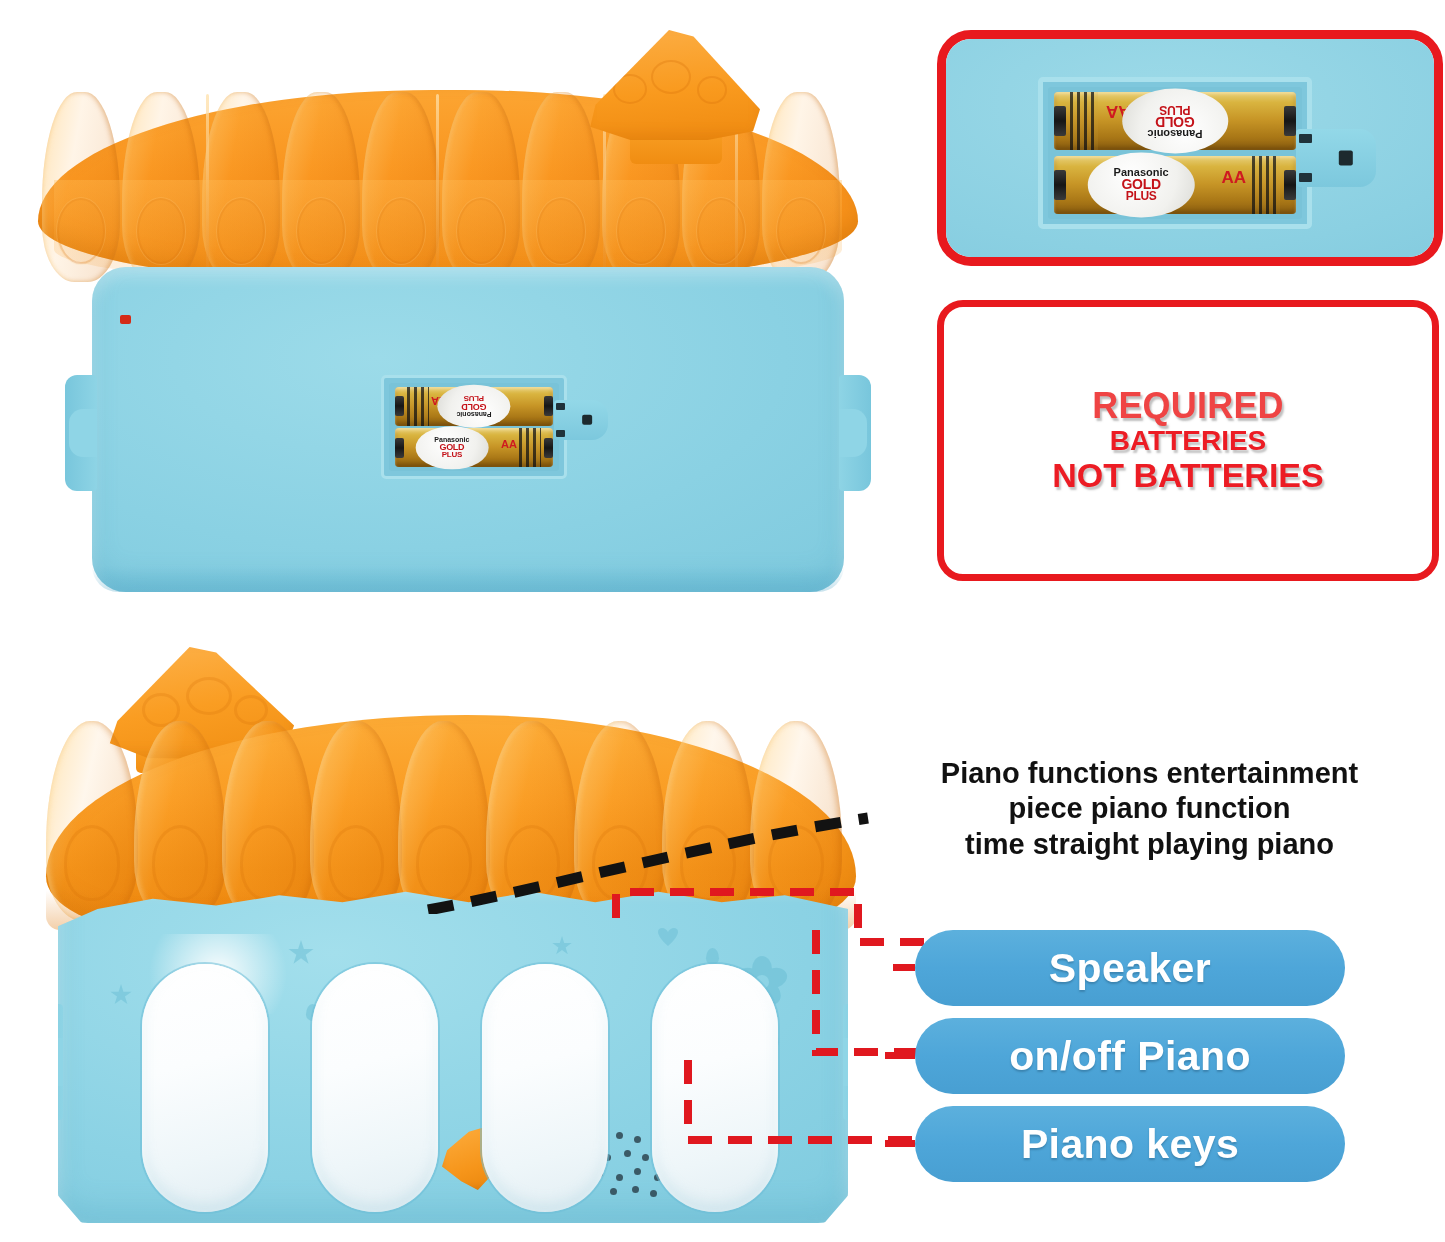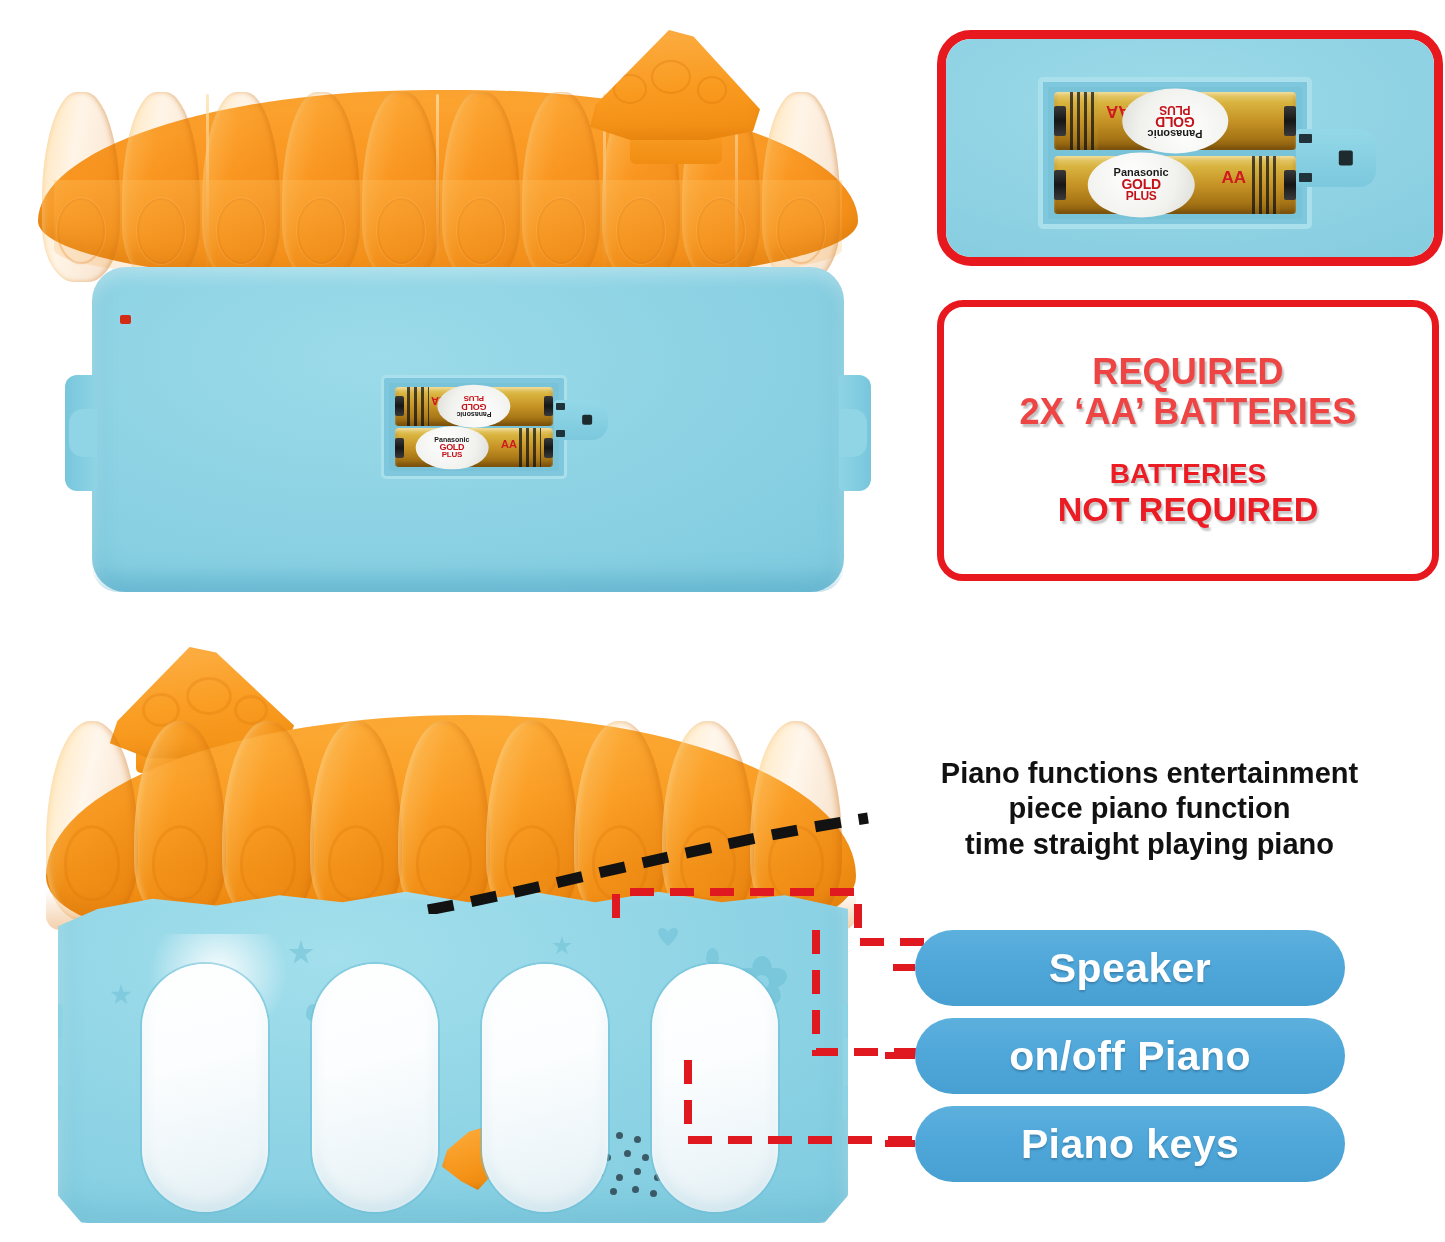--- a/index.html
+++ b/index.html
@@ -376,23 +376,22 @@
     <div class="batt-door" style="left:350px;top:90px;width:80px;height:58px;">
       <div class="clipt"></div>
         <div class="clipb"></div>
         <div class="scr"></div>
     </div>
   </div>
 </div>
 
 <div class="abs" id="required-panel">
   <div class="req-line req1">REQUIRED</div>
-  <div class="req-line req2">2X ‘AA’ BATTERIES</div>
   <div class="not-line not1">BATTERIES</div>
-  <div class="not-line not2">NOT REQUIRED</div>
+  <div class="not-line not2">NOT BATTERIES</div>
 </div>
 
 <div class="abs" id="toy-front">
 
   <div class="chimney-foot"></div>
   <div class="chimney-front">
     <div class="cd" style="left:36px;top:46px;width:38px;height:34px;"></div>
     <div class="cd" style="left:80px;top:30px;width:46px;height:38px;"></div>
     <div class="cd" style="left:128px;top:48px;width:34px;height:30px;"></div>
   </div>

